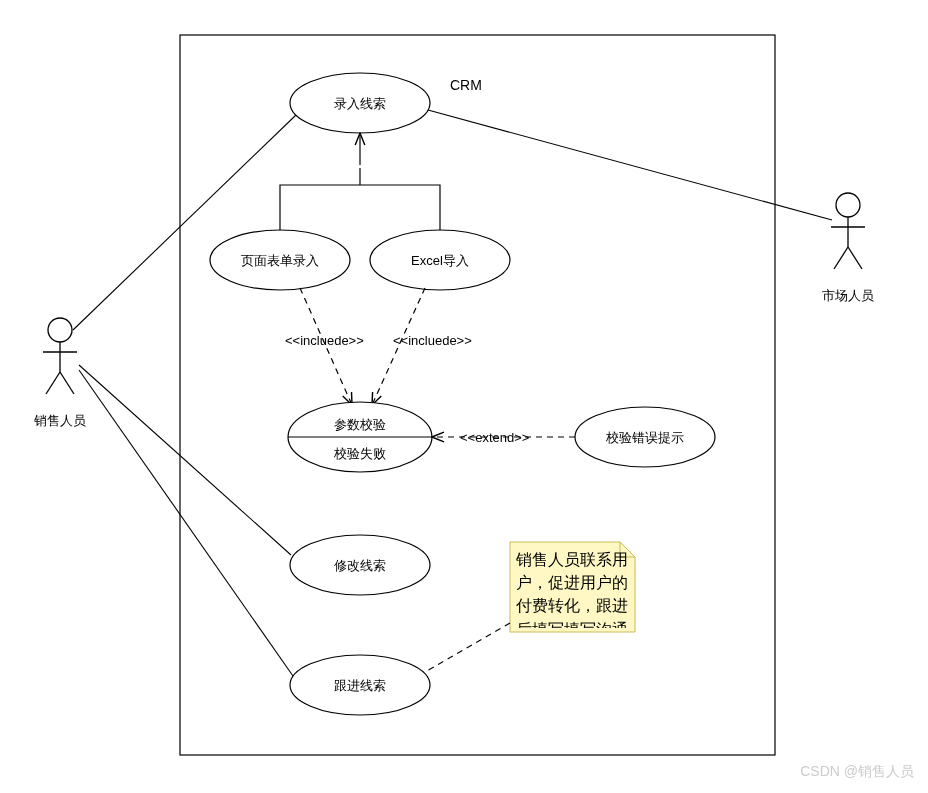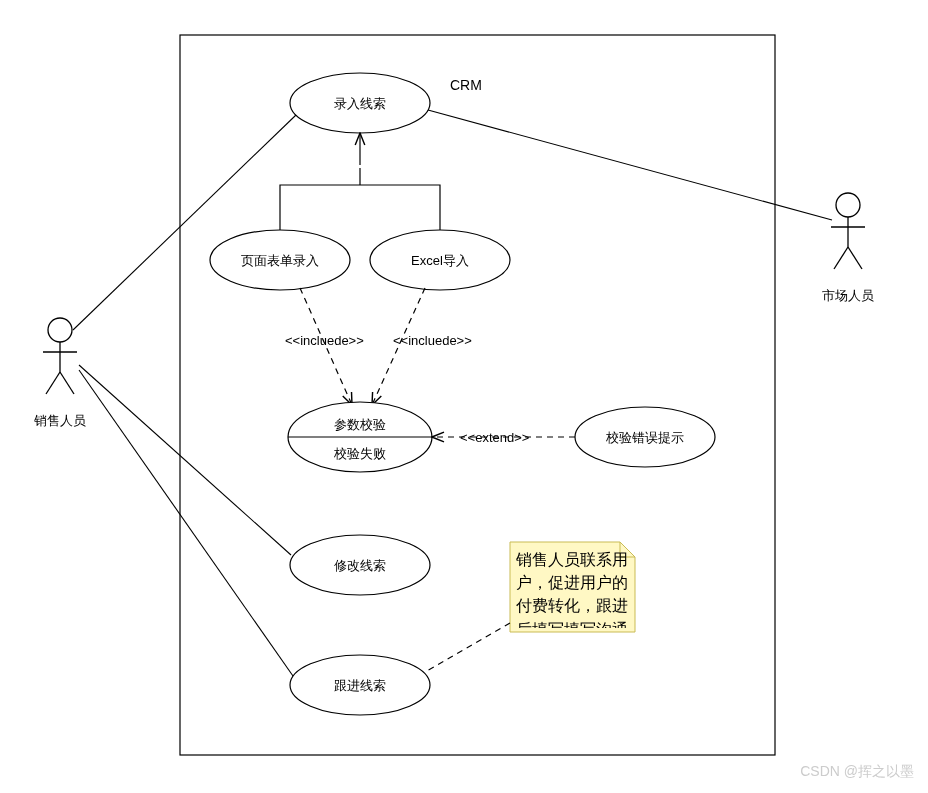--- a/index.html
+++ b/index.html
@@ -103,13 +103,13 @@
   </g>
   <text x="848" y="300" text-anchor="middle" font-size="13" fill="#000">市场人员</text>
 
   <line x1="73" y1="330" x2="296" y2="115" stroke="#000" stroke-width="1.1"></line>
   <line x1="79" y1="365" x2="291" y2="555" stroke="#000" stroke-width="1.1"></line>
   <line x1="79" y1="370" x2="293" y2="676" stroke="#000" stroke-width="1.1"></line>
 
   <line x1="832" y1="220" x2="428" y2="110" stroke="#000" stroke-width="1.1"></line>
 </svg>
 
-<div class="watermark">CSDN @挥之以墨</div>
+<div class="watermark">CSDN @销售人员</div>
 
 </body></html>

